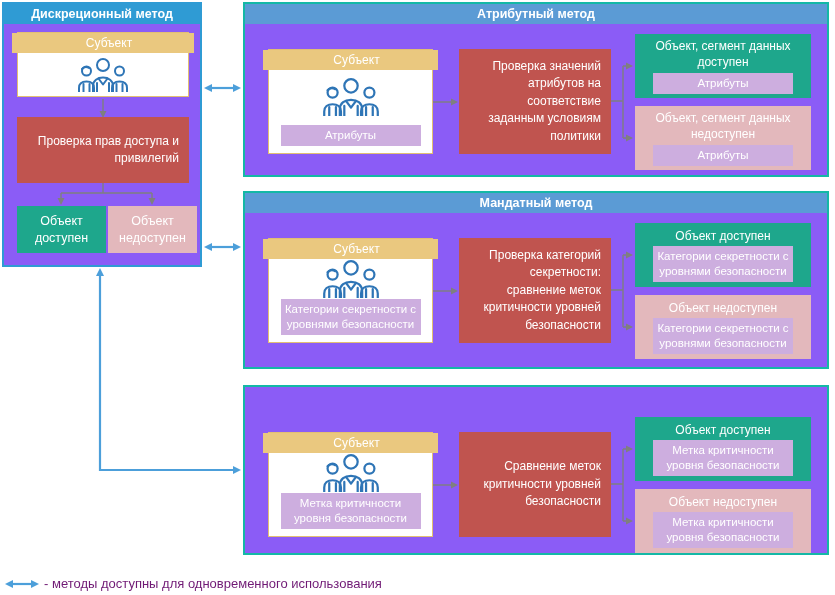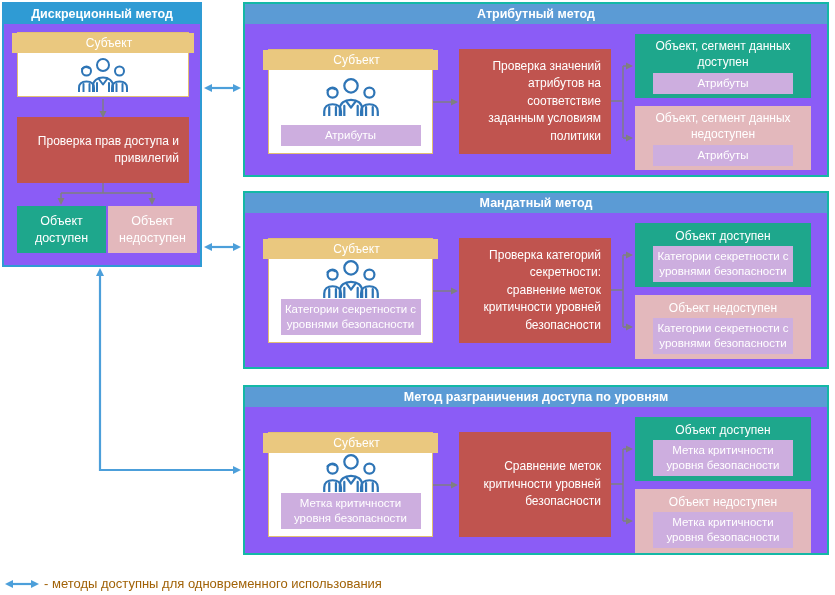--- a/index.html
+++ b/index.html
@@ -52,21 +52,21 @@
 
   
   .cn{position:absolute;pointer-events:none;}
   .gray-stroke{stroke:#7F7F7F;stroke-width:1.4;fill:none;}
   .gray-fill{fill:#7F7F7F;}
   #overlay{position:absolute;left:0;top:0;width:835px;height:595px;pointer-events:none;}
   .blue-stroke{stroke:#4C9FDA;stroke-width:2.2;fill:none;}
   .blue-fill{fill:#4C9FDA;}
 
   
-  .legend-text{position:absolute;left:44px;top:576px;font-size:13px;color:#a16207;}
+  .legend-text{position:absolute;left:44px;top:576px;font-size:13px;color:#701a75;}
 </style>
 </head>
 <body>
 
 <div id="stage">
 
   <div class="panel left">
     <div class="phead bright">Дискреционный метод</div>
 
     <div class="subject">
@@ -197,21 +197,20 @@
       <div class="objtitle">Объект доступен</div>
       <div class="tag">Категории секретности с уровнями безопасности</div>
     </div>
     <div class="objbox pink">
       <div class="objtitle">Объект недоступен</div>
       <div class="tag">Категории секретности с уровнями безопасности</div>
     </div>
   </div>
 
   <div class="panel right" style="top:385px;height:170px;">
-    <div class="phead soft">Метод разграничения доступа по уровням</div>
 
     <div class="subject">
       <div class="shead">Субъект</div>
       <div class="sicon">
         <svg width="58" height="38" viewBox="0 0 52 34">
           <g fill="none" stroke="#2E75B6" stroke-width="2" stroke-linecap="round" stroke-linejoin="round">
             <circle cx="9.5" cy="13" r="4.5"></circle>
             <path d="M5,11 a5,4 0 0 1 7,-1"></path>
             <path d="M2,34 v-4 c0,-4.2 3,-6.5 7.5,-6.5 s7.5,2.3 7.5,6.5 v4"></path>
             <path d="M6.5,26 v8 M12.5,26 v8"></path>

